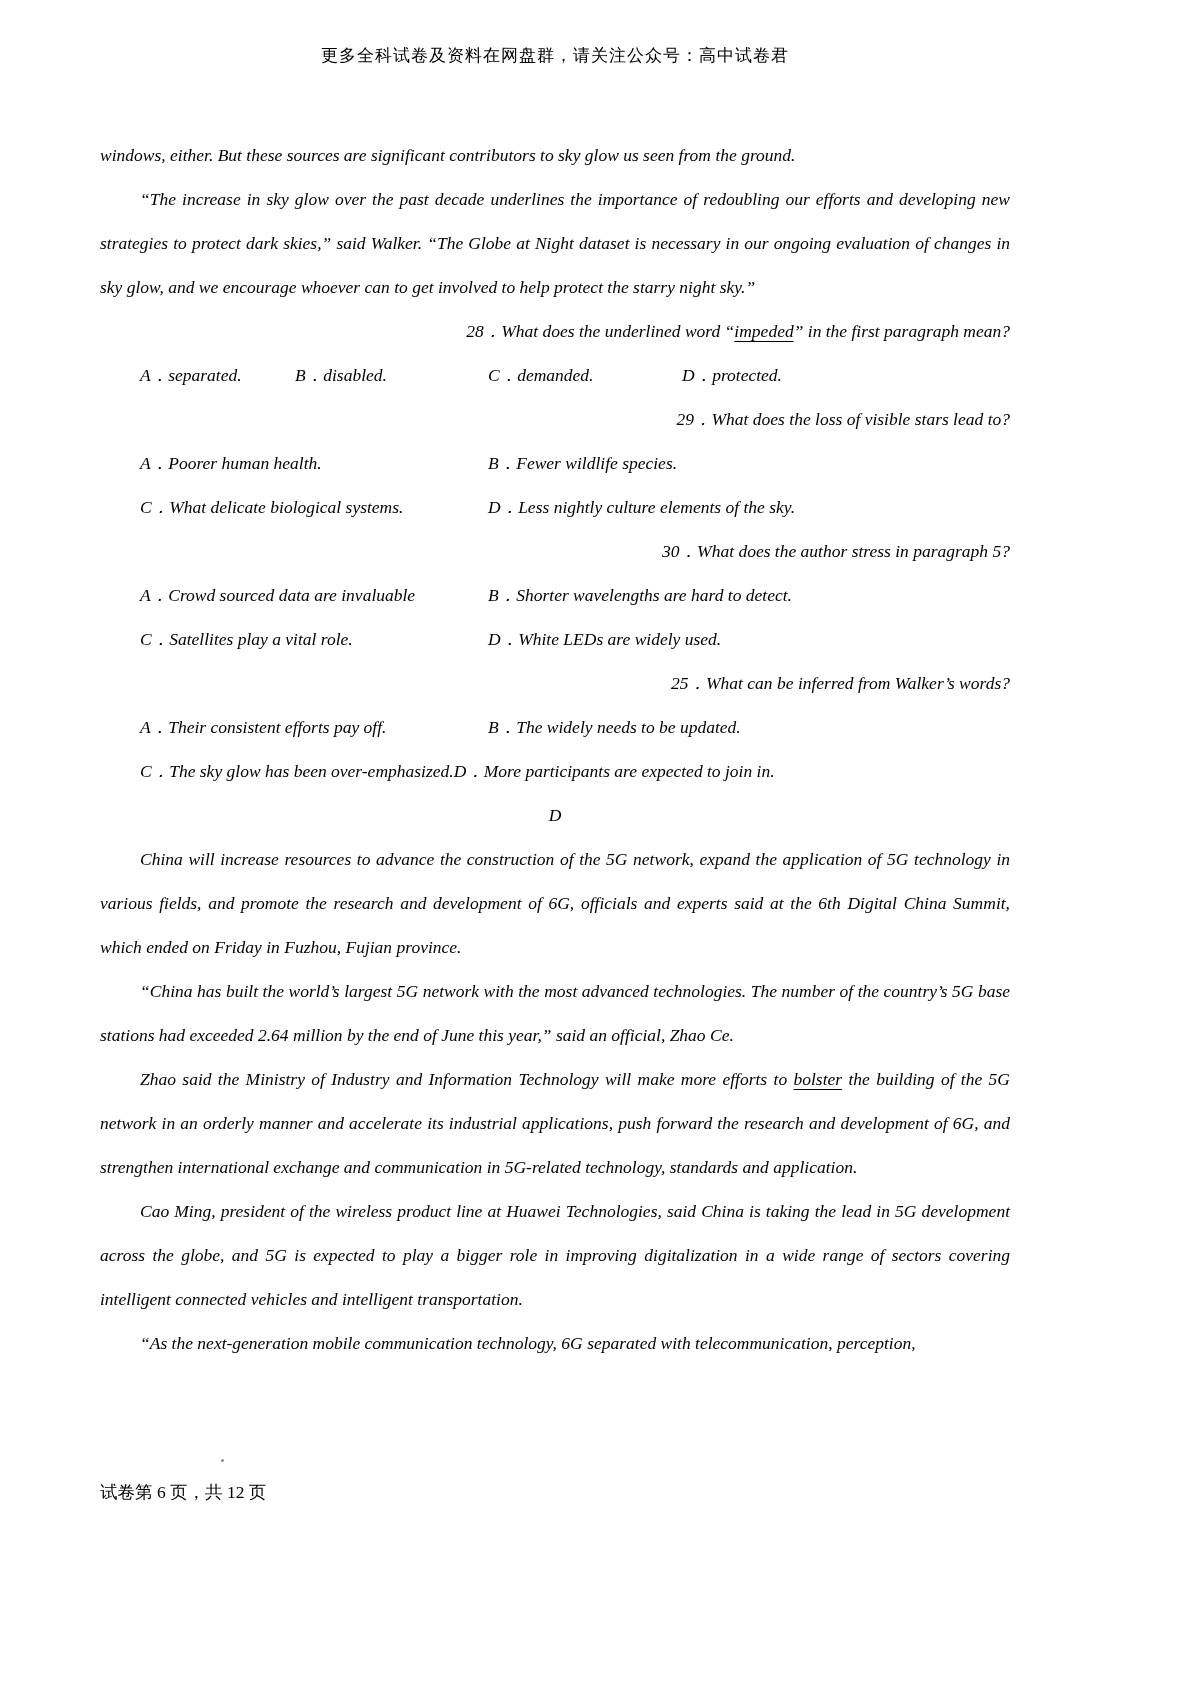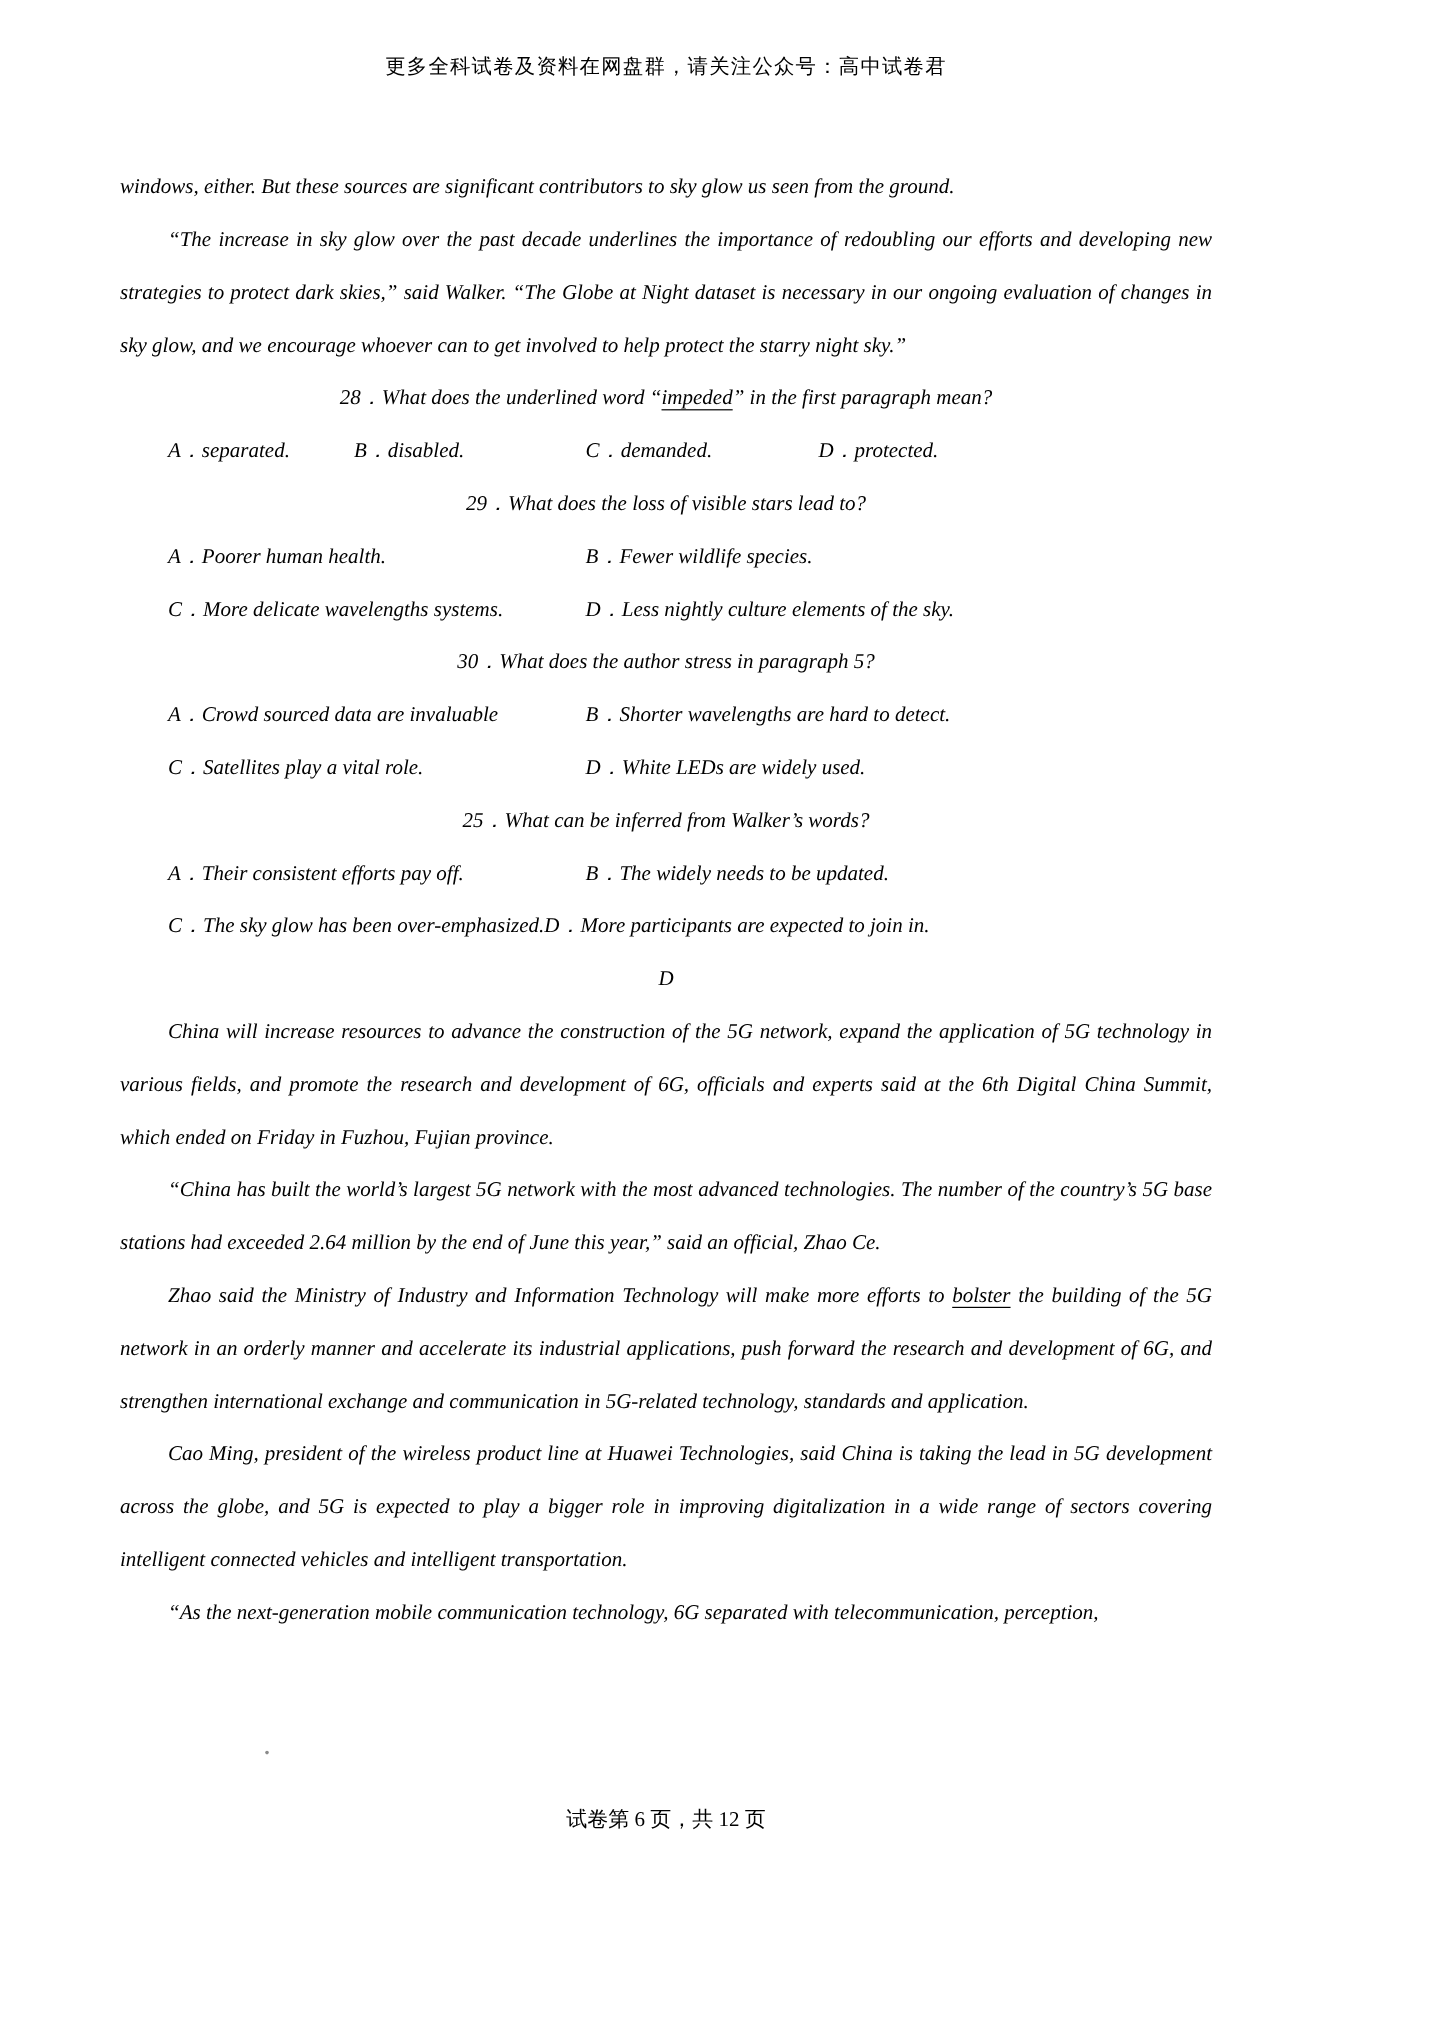--- a/index.html
+++ b/index.html
@@ -18,31 +18,31 @@
   .header {
     position:absolute; top:44px; left:100px; width:910px;
     text-align:center; font-size:17px; letter-spacing:1px;
   }
   .content {
     position:absolute; top:133px; left:100px; width:910px;
     font-size:17.5px; line-height:44px;font-style:italic;
   }
   .para { text-align:justify; }
   .indent { text-indent:40px; }
-  .question .stem { text-align:center; }
+  .question .stem { text-align:right; }
   .opt-row { padding-left:40px; }
   .row4 { display:grid; grid-template-columns:155px 193px 194px 1fr; }
   .row2 { display:grid; grid-template-columns:348px 1fr; }
   .rowflow { display:block; }
   .opt { white-space:normal; }
   .u { text-decoration:underline; text-underline-offset:4px; }
   .section-heading { text-align:center; }
   .footer {
     position:absolute; top:1480px; left:100px; width:910px;
-    text-align:center; font-size:17.5px;margin-top:24px;
+    text-align:left; font-size:17.5px;
   }
   .stray-dot {
     position:absolute; left:221px; top:1459px;
     width:3px; height:3px; border-radius:50%;
     background:#8a8a8a;
   }
 </style>
 </head>
 <body>
 
@@ -65,21 +65,21 @@
       </div>
     </div>
 
     <div class="question">
       <div class="stem"><span>29．</span><span>What does the loss of visible stars lead to?</span></div>
       <div class="opt-row row2">
         <span class="opt"><span>A．</span><span>Poorer human health.</span></span>
         <span class="opt"><span>B．</span><span>Fewer wildlife species.</span></span>
       </div>
       <div class="opt-row row2">
-        <span class="opt"><span>C．</span><span>More delicate wavelengths systems.</span></span>
+        <span class="opt"><span>C．</span><span>What delicate biological systems.</span></span>
         <span class="opt"><span>D．</span><span>Less nightly culture elements of the sky.</span></span>
       </div>
     </div>
 
     <div class="question">
       <div class="stem"><span>30．</span><span>What does the author stress in paragraph 5?</span></div>
       <div class="opt-row row2">
         <span class="opt"><span>A．</span><span>Crowd sourced data are invaluable</span></span>
         <span class="opt"><span>B．</span><span>Shorter wavelengths are hard to detect.</span></span>
       </div>

